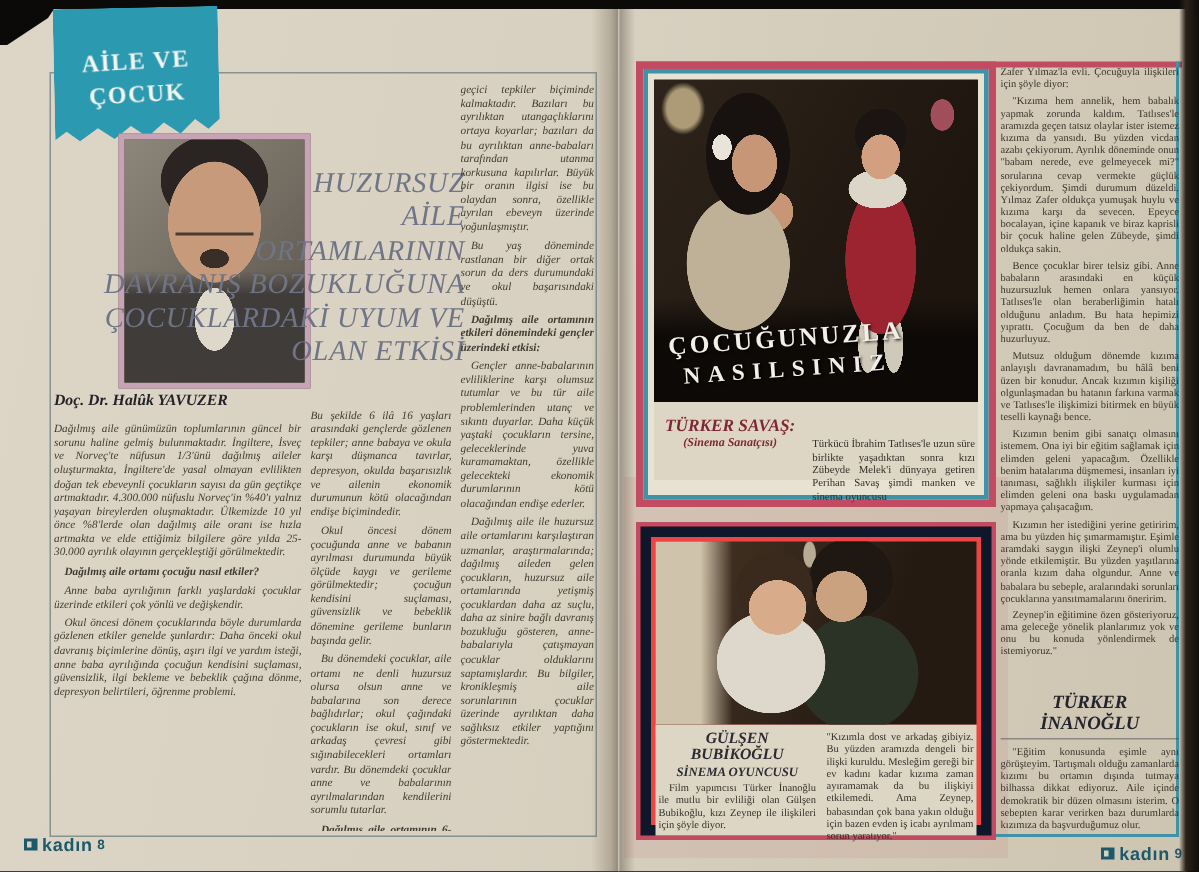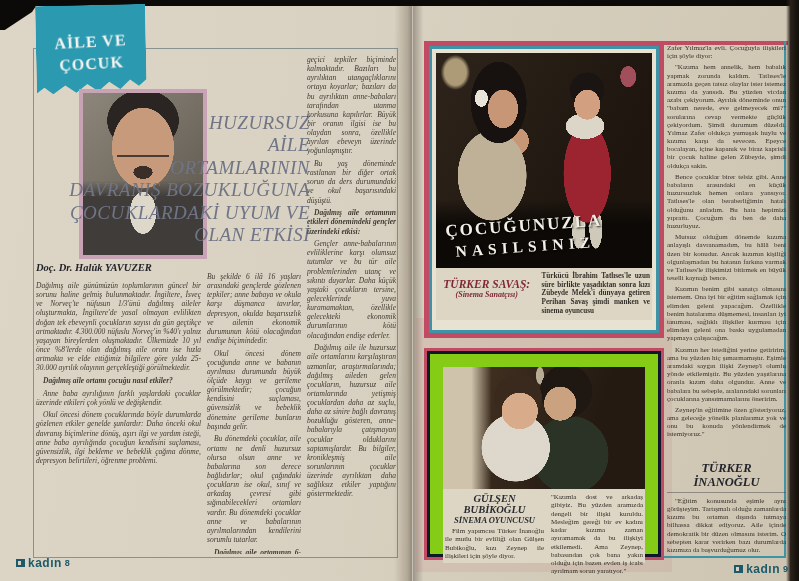--- a/index.html
+++ b/index.html
@@ -58,21 +58,21 @@
 
   
   .rule-top{left:424px;top:41px;width:364px;height:4px;background:#c04b63;}
   .rule-right{left:784px;top:41px;width:2px;height:517px;background:#3e93a6;}
   .rule-bottom{left:658px;top:556px;width:128px;height:2px;background:#3e93a6;}
   .pink-wash{left:416px;top:318px;width:256px;height:254px;background:rgba(192,100,110,.12);}
   .photo-box{background:#c04b63;}
   .top-box{left:424px;top:41px;width:240px;height:297px;padding:5px;box-sizing:border-box;}
   .top-box .box-inner{border:3px solid #3e93a6;background:#e8e2d2;height:100%;box-sizing:border-box;padding:4px;}
   .bottom-box{left:424px;top:348px;width:240px;height:212px;padding:3px;box-sizing:border-box;}
-  .bottom-box .box-inner{border:3px solid #0f172a;background:#84cc16;height:100%;box-sizing:border-box;padding:13px;}
+  .bottom-box .box-inner{border:7px solid #0f172a;background:#ef4444;height:100%;box-sizing:border-box;padding:3px;}
   .photo{position:relative;width:100%;overflow:hidden;}
   .perihan{height:215px;
     background:
       radial-gradient(7% 9% at 31% 26%,#c69677 99%,transparent 100%),
       radial-gradient(3% 4% at 21% 21%,#e8e4da 99%,transparent 100%),
       radial-gradient(13% 19% at 29% 23%,#171210 99%,transparent 100%),
       radial-gradient(16% 21% at 26% 57%,#bfb098 99%,transparent 100%),
       radial-gradient(5% 6% at 38% 41%,#c69677 99%,transparent 100%),
       radial-gradient(6% 7% at 70% 24%,#d2a080 99%,transparent 100%),
       radial-gradient(8% 8% at 70% 17%,#1a1412 99%,transparent 100%),
@@ -99,21 +99,21 @@
     color:#f2efe6;font-weight:bold;text-shadow:1px 1px 2px rgba(0,0,0,.85);}
   .ov1{font-size:17px;letter-spacing:2px;}
   .ov2{font-size:15.5px;letter-spacing:5px;text-align:center;margin-top:2px;}
   .caption{display:flex;background:#ddd6c4;}
   .cap-top{height:52px;padding:4px 2px 0 2px;gap:6px;box-sizing:border-box;}
   .cap-left{width:46%;text-align:center;padding-top:6px;}
   .cap-name{font-weight:bold;font-style:italic;font-size:11.5px;}
   .cap-role{font-weight:bold;font-style:italic;font-size:8px;text-align:center;}
   .maroon{color:#7e2737;}
   .dark{color:#2a2b33;}
-  .cap-intro{flex:1;font-size:7.2px;line-height:1.2;text-align:justify;color:#33302a;font-weight:bold;}
+  .cap-intro{flex:1;font-size:7.2px;line-height:1.2;text-align:justify;color:#33302a;font-weight:normal;margin-top:20px;}
   .cap-bottom{height:74px;padding:4px 2px 0 2px;gap:7px;box-sizing:border-box;}
   .cap-left2{width:50%;text-align:center;}
   .cap-left2 .cap-name{font-size:10.5px;}
   .cap-left2 .cap-role{font-size:8.5px;margin-bottom:2px;}
   .cap-intro2{font-size:7px;line-height:1.18;text-align:justify;color:#33302a;text-indent:7px;}
   .cap-quote{flex:1;font-size:7px;line-height:1.18;text-align:justify;color:#33302a;}
   .rcol{left:667px;top:44px;width:119px;height:512px;overflow:hidden;
     font-size:7px;line-height:1.17;text-align:justify;color:#38332b;position:absolute;}
   .rcol .para{font-style:normal;text-indent:8px;margin:0 0 3px;}
   .rcol .plist:first-child .para:first-child{text-indent:0;}

